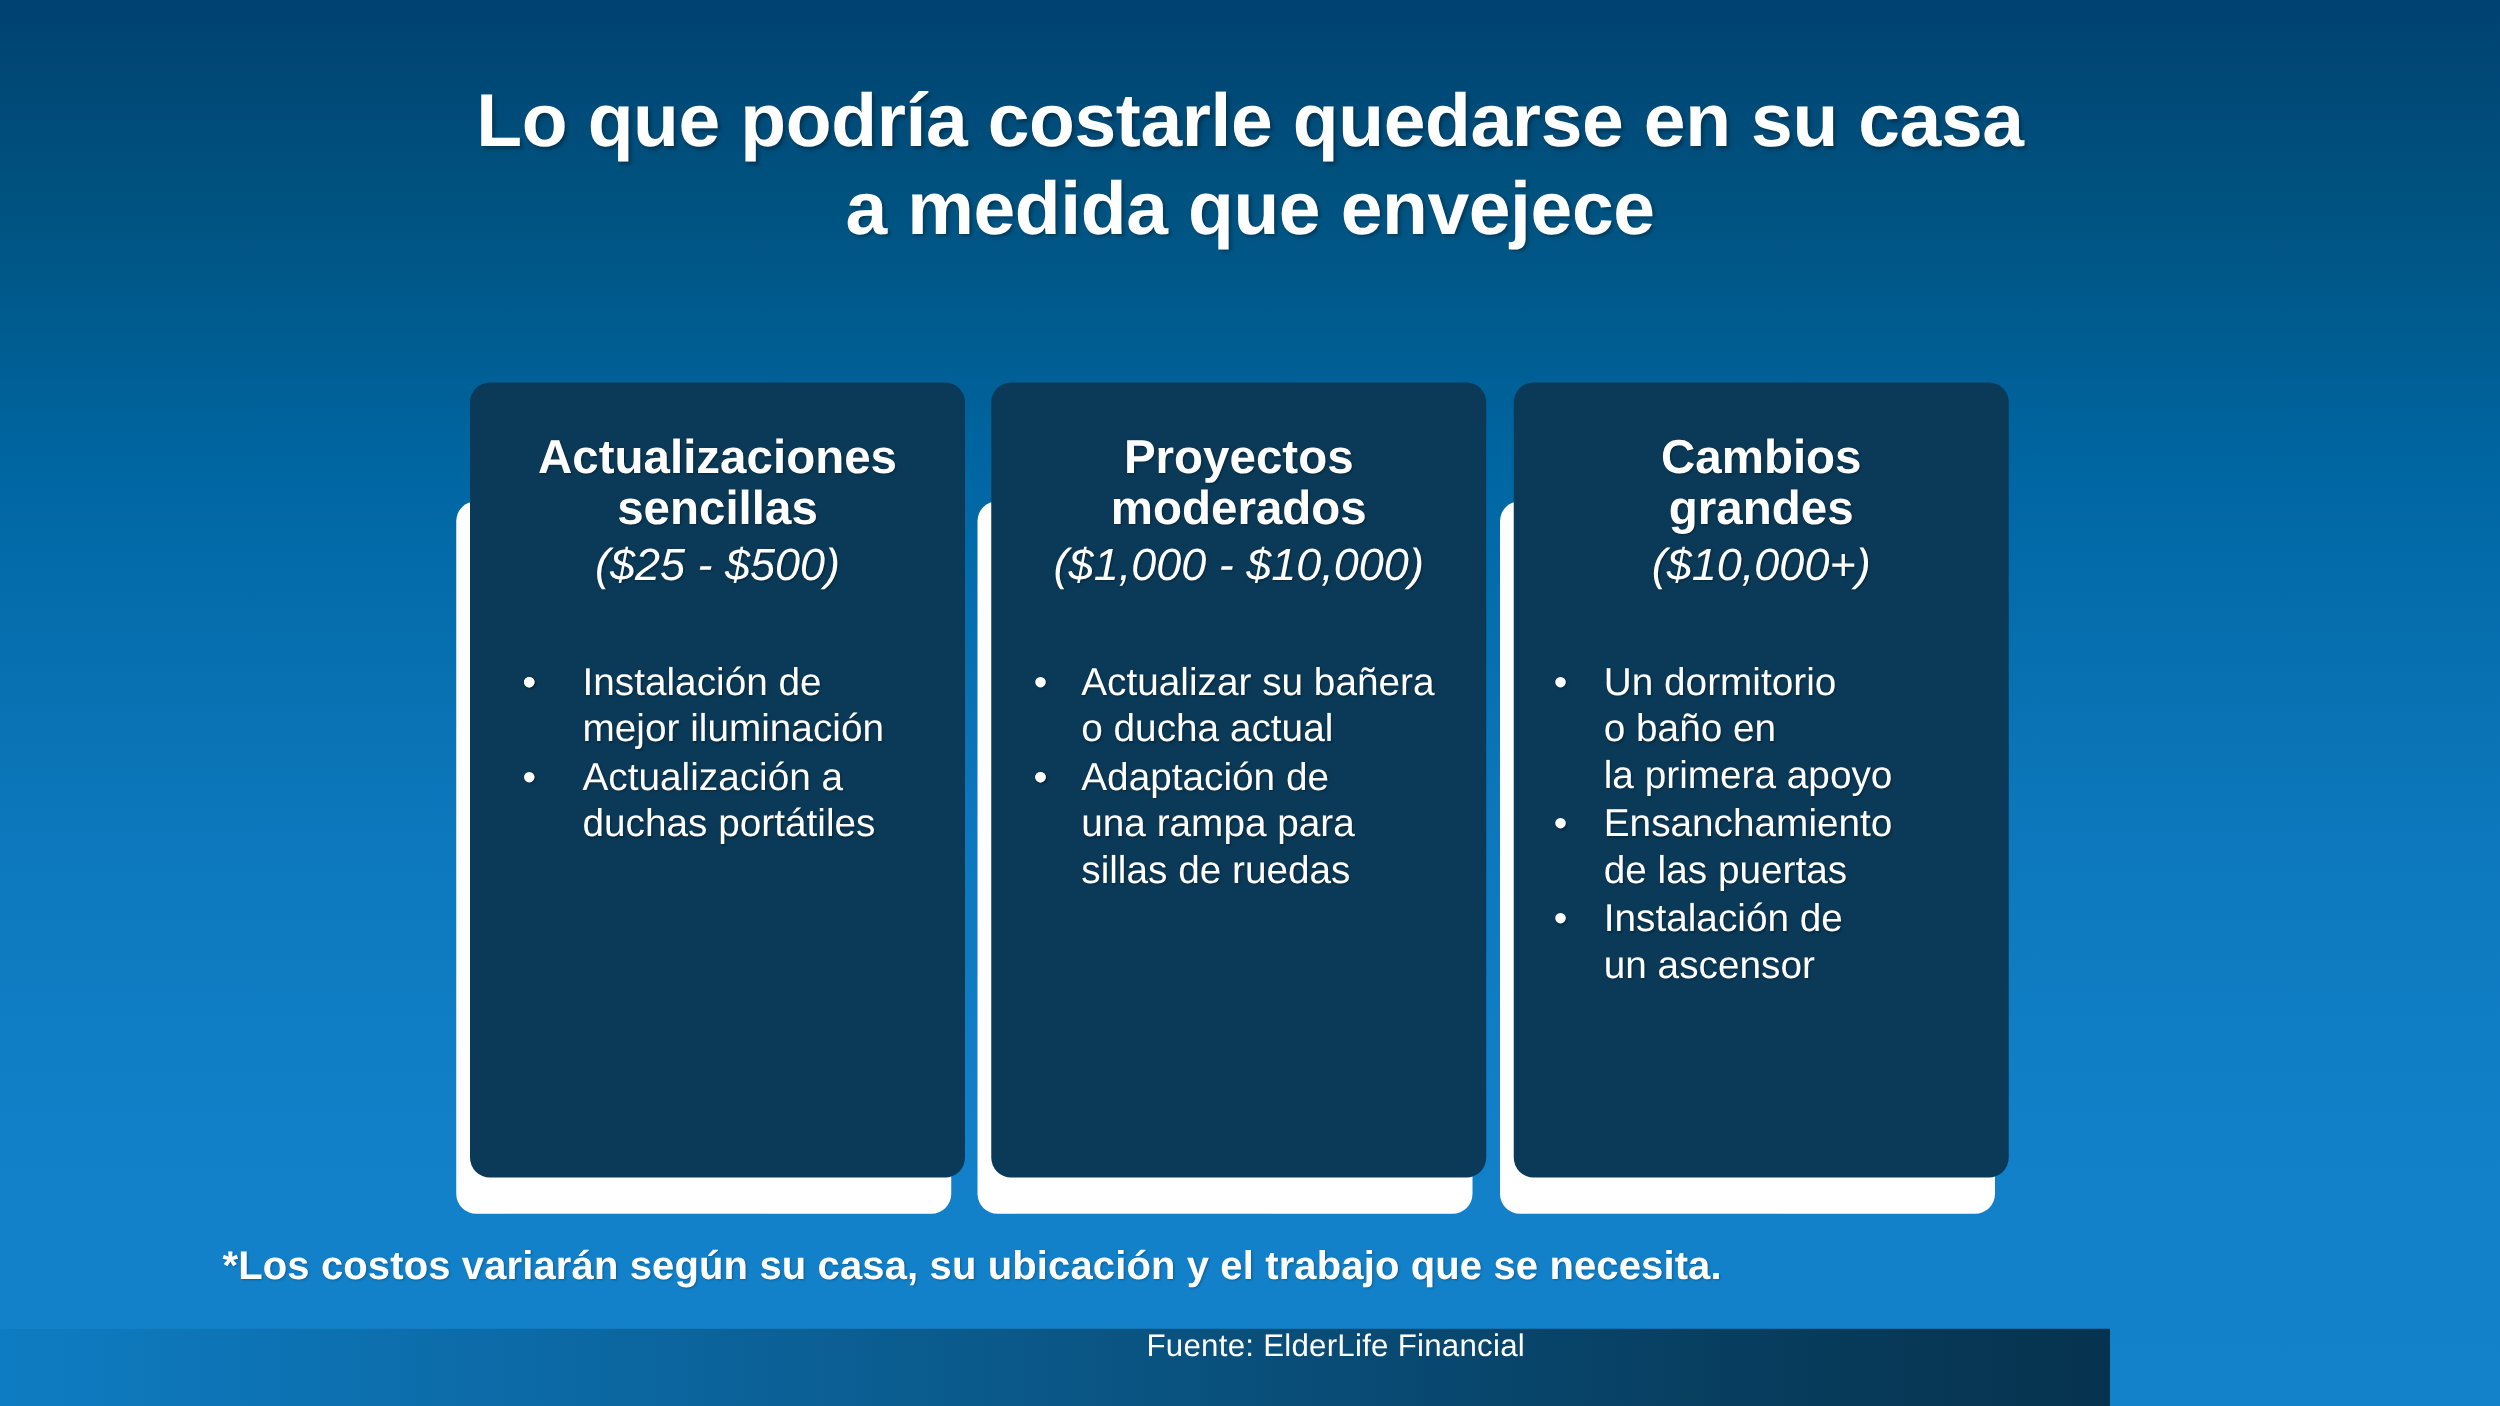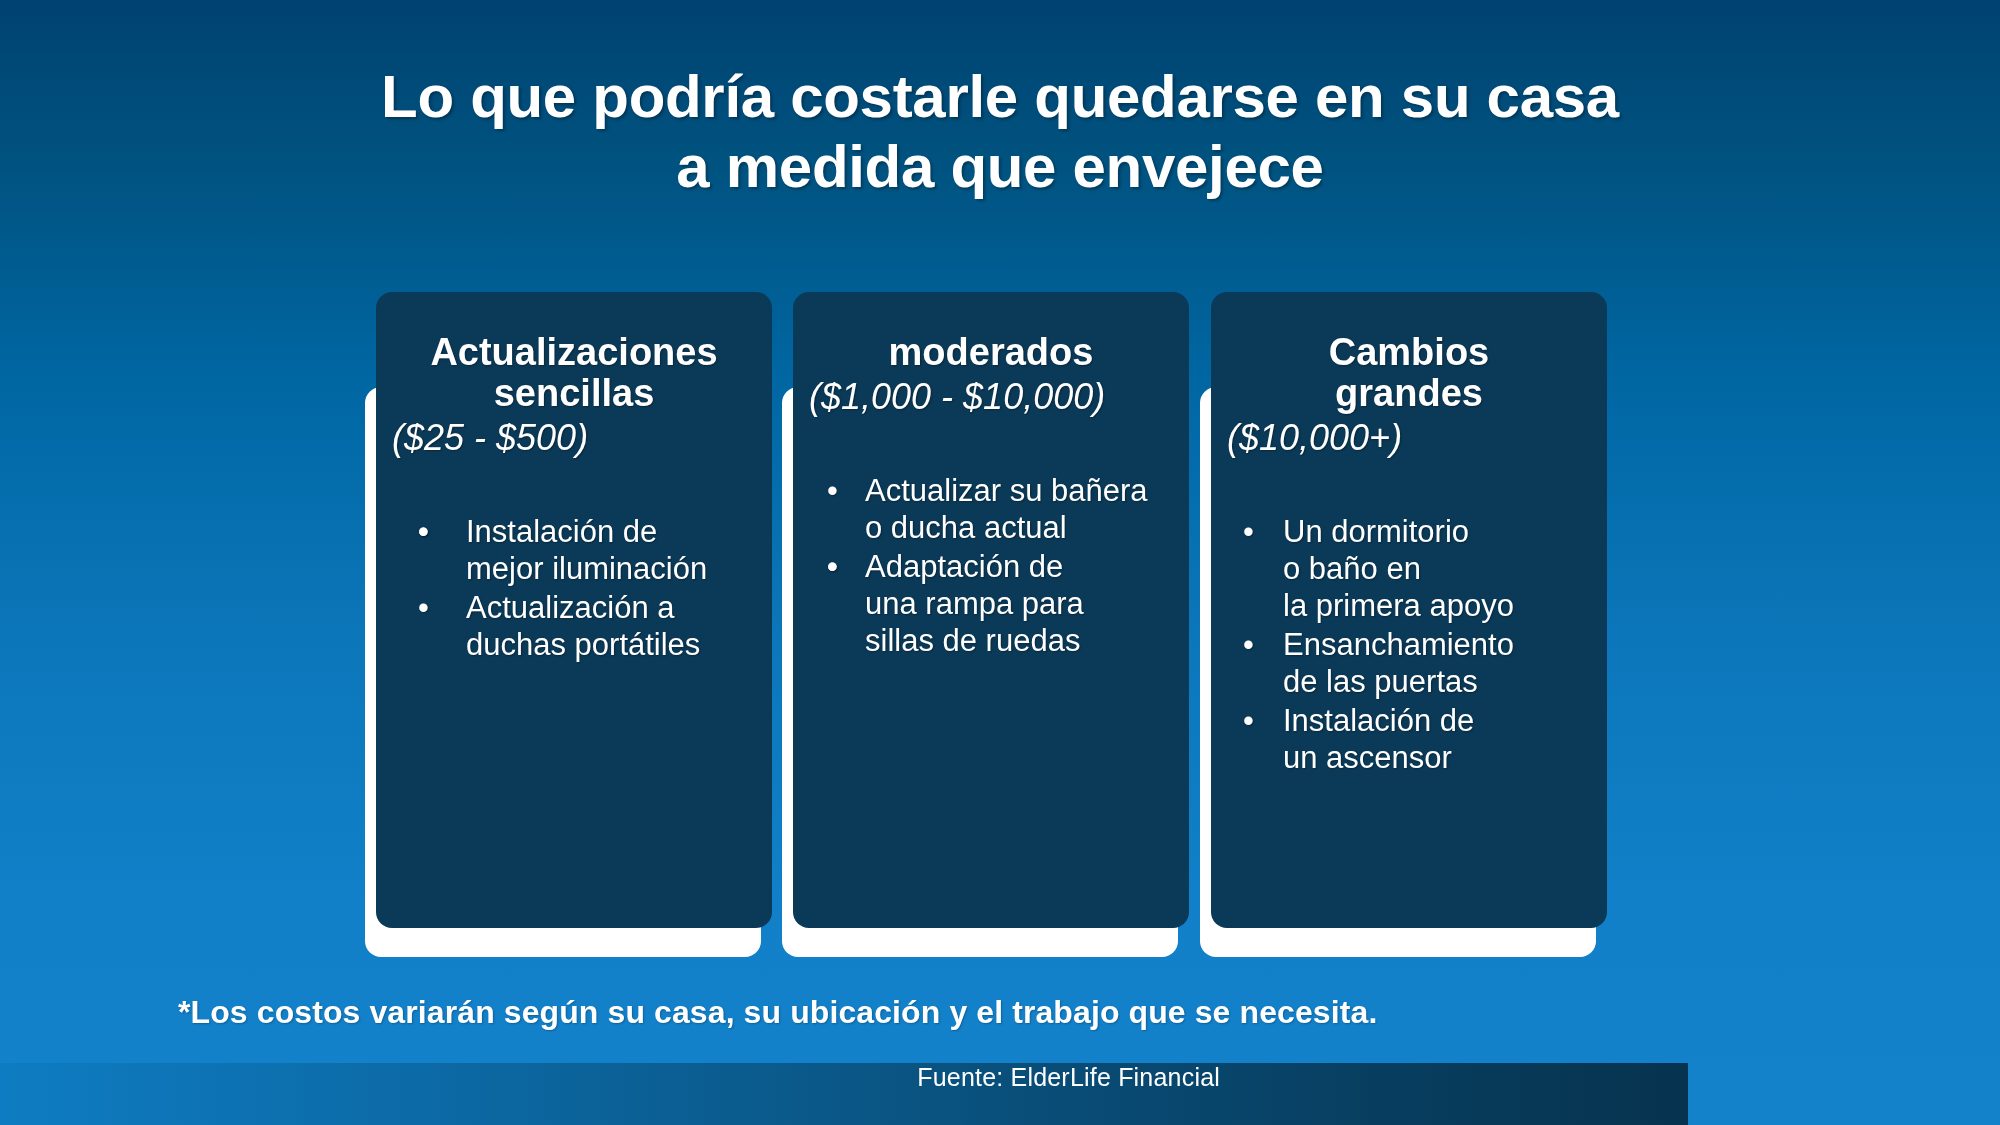--- a/index.html
+++ b/index.html
@@ -42,21 +42,21 @@
     font-size: 60px;
     line-height: 1.16;
     letter-spacing: -0.3px;
     text-shadow: 2px 2px 3px rgba(0,0,0,0.30);
   }
   #title-block .tl { display: block; }
 
   
   #cards {
     position: absolute;
-    top: 292px;
+    top: 306px;
     left: 0;
     width: 1797px;
     height: 660px;
   }
 
   .card-wrap {
     position: absolute;
     top: 0;
     width: 396px;
     height: 660px;
@@ -91,21 +91,21 @@
   .card-title {
     text-align: center;
     font-weight: bold;
     font-size: 38px;
     line-height: 1.08;
     text-shadow: 1px 1px 2px rgba(0,0,0,0.35);
   }
   .card-title .tl { display: block; }
 
   .card-price {
-    text-align: left;
+    text-align: center;
     font-style: italic;
     font-size: 36px;
     line-height: 1.12;
     margin-top: 4px;
     text-shadow: 1px 1px 2px rgba(0,0,0,0.35);
   }
 
   .card-bullets {
     margin-top: 56px;
     padding-left: 14px;
@@ -209,20 +209,21 @@
 duchas portátiles</span>
           </div>
         </div>
       </div>
     </div>
 
     <div class="card-wrap c1">
       <div class="card-plate"></div>
       <div class="card">
         <div class="card-title">
+          <span class="tl">Proyectos</span>
           <span class="tl">moderados</span>
         </div>
         <div class="card-price">($1,000 - $10,000)</div>
         <div class="card-bullets">
           <div class="bullet">
             <span class="dot">•</span>
             <span class="btxt" style="white-space: pre-line;">Actualizar su bañera
 o ducha actual</span>
           </div>
           <div class="bullet">

